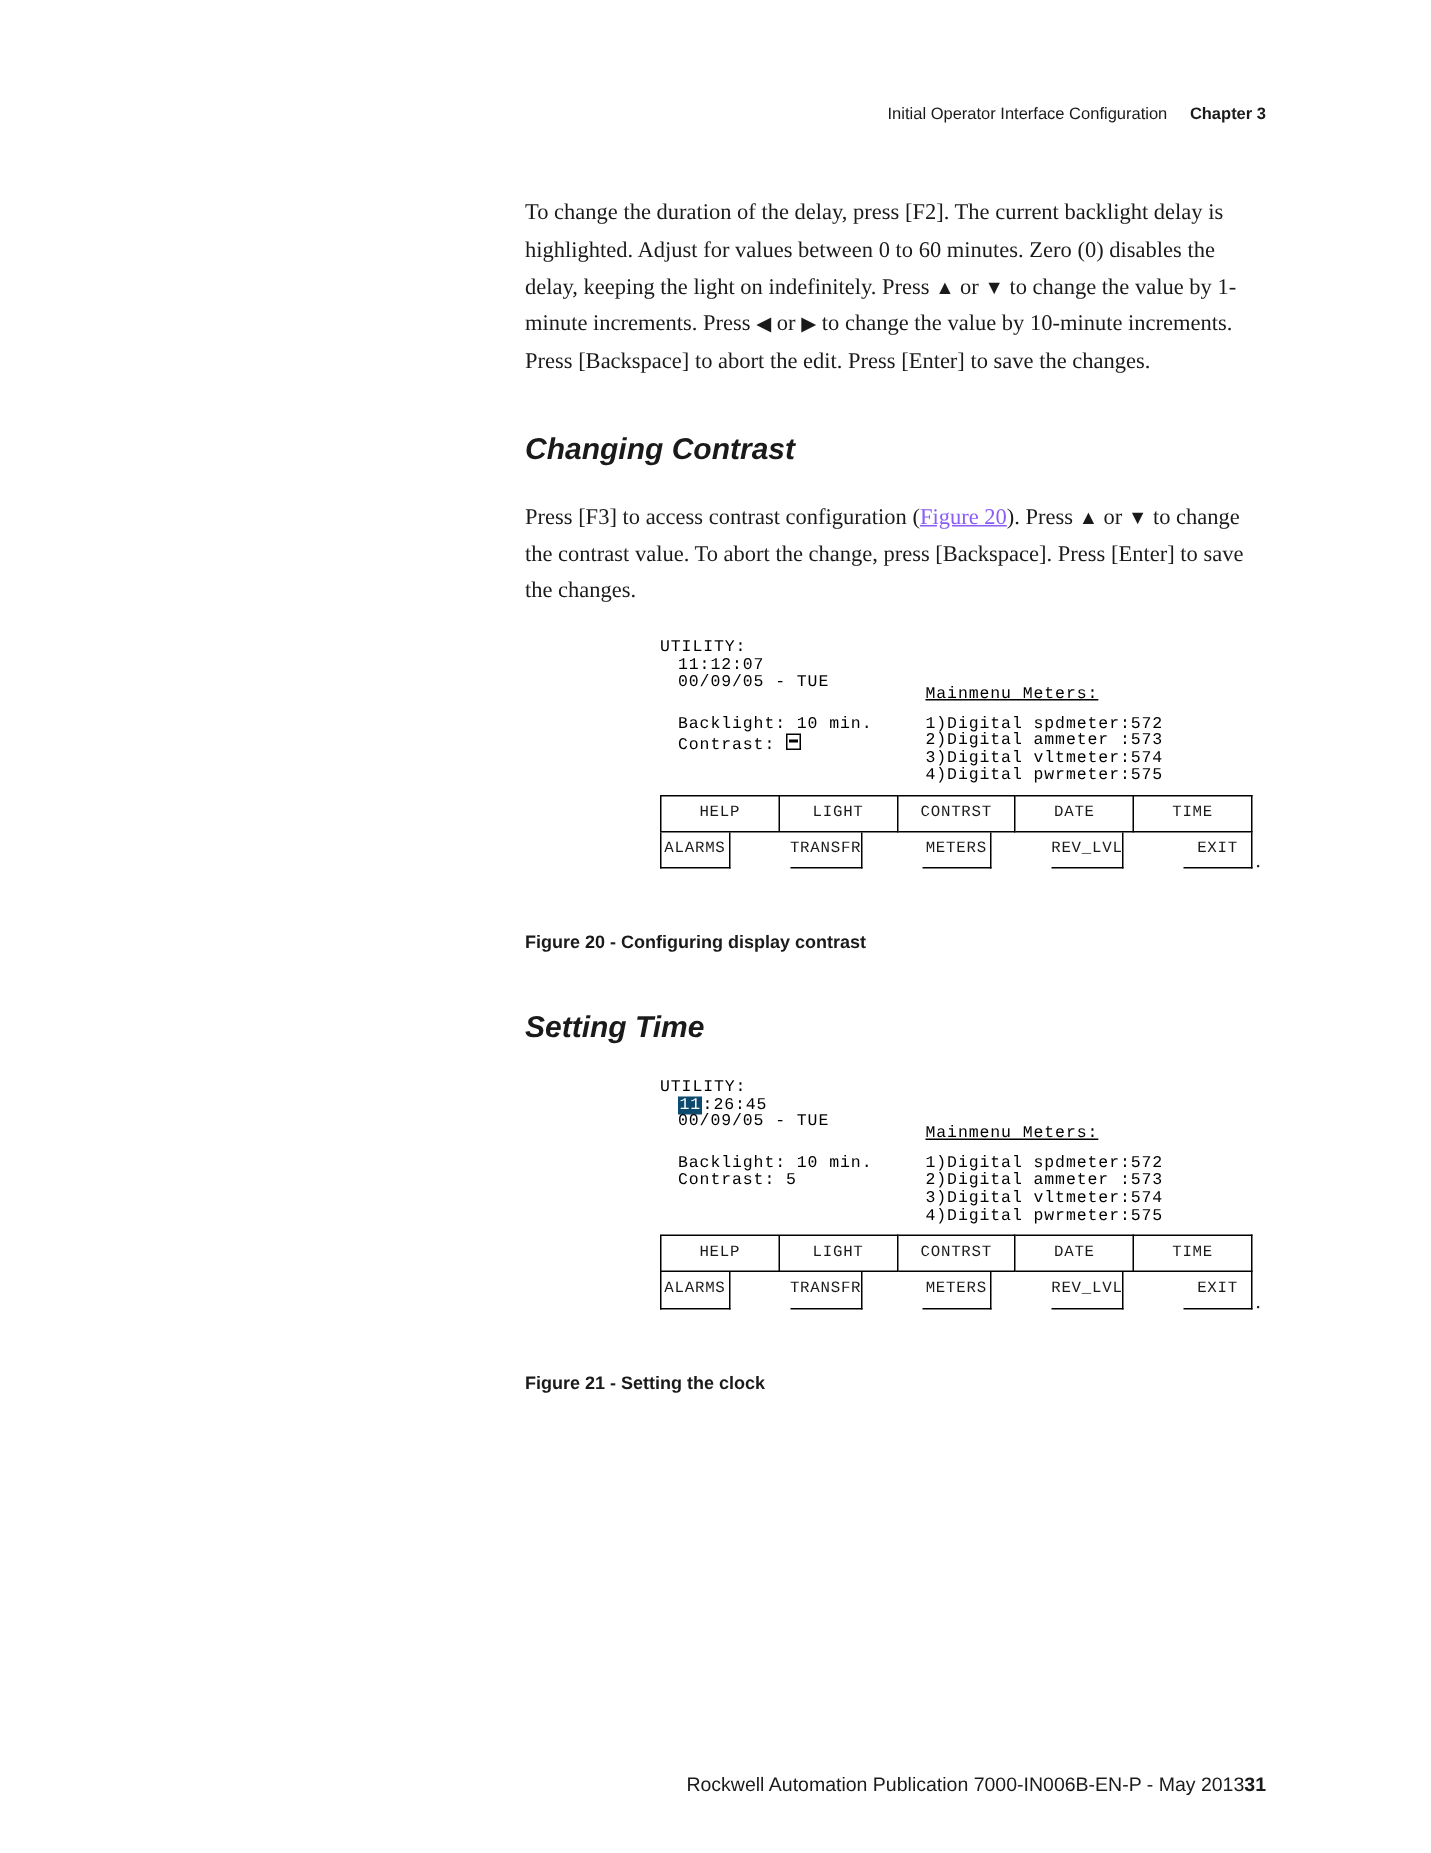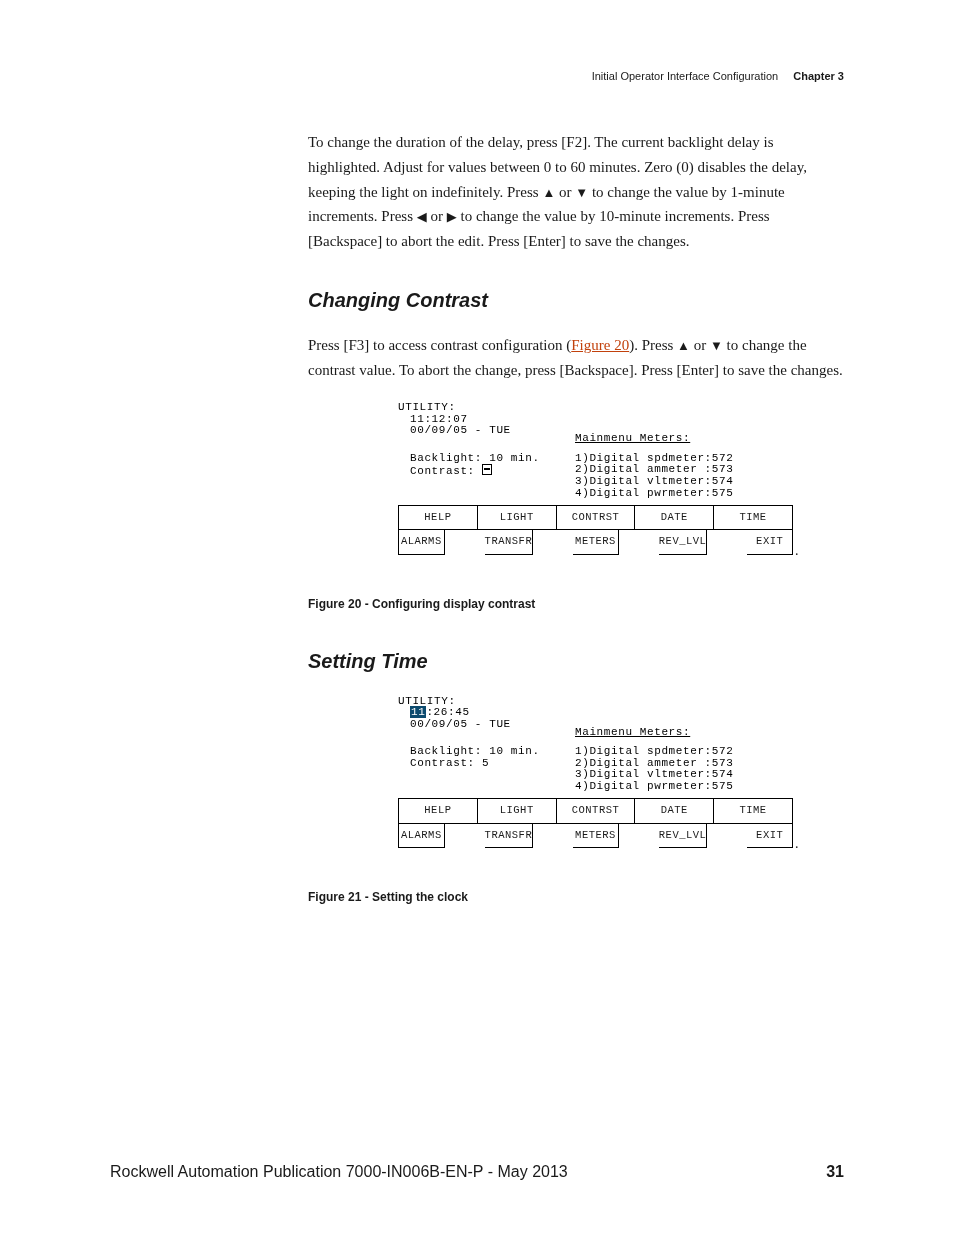--- a/index.html
+++ b/index.html
@@ -7,21 +7,21 @@
       background: #fff;
       margin: 0;
       padding: 0;
       color: #1a1a1a;
     }
     .page {
       width: 954px;
       height: 1235px;
       position: relative;
       box-sizing: border-box;
-      padding: 70px 110px 40px 68px;
+      padding: 70px 110px 40px 110px;
     }
     .hdr {
       position: absolute;
       top: 70px;
       right: 110px;
       font-family: Arial, Helvetica, sans-serif;
       font-size: 11px;
     }
     .hdr .bold { font-weight: 700; margin-left: 12px; }
     .content {
@@ -31,21 +31,21 @@
       line-height: 1.65;
     }
     .para { margin: 0 0 20px 0; }
     h2.sect {
       font-family: Arial, Helvetica, sans-serif;
       font-weight: 700;
       font-size: 20px;
       margin: 30px 0 16px 0;
       font-style: italic;
     }
-    .lnk { color: #c2410c; text-decoration: underline; }
+    .lnk { color: #8b5cf6; text-decoration: underline; }
     .tri { display:inline-block; font-size: 13px; vertical-align: 0px; }
     .figcap {
       font-family: Arial, Helvetica, sans-serif;
       font-weight: 700;
       font-size: 12px;
       margin: 40px 0 18px 0;
     }
     .screen-wrap { margin: 18px 0 0 90px; }
     .screen {
       font-family: "Courier New", monospace;
@@ -65,27 +65,27 @@
       letter-spacing: .5px;
       text-align:center;
       padding: 3px 0;
       box-sizing: border-box;
     }
     .btn + .btn { border-left: none; }
     .btnrow2 .btn { border-top: none; }
     .period { font-family: Georgia, serif; font-size: 14px; margin-left: 2px; align-self:flex-end; line-height: 8px;}
     .footer {
       position:absolute;
-      bottom: 54px;
+      bottom: 38px;
       left: 0; right: 0;
       padding: 0 110px;
       display:flex;
-      justify-content: space-between;
-      font-family: Arial, Helvetica, sans-serif;
-      font-size: 16px;
+      justify-content: flex-end;
+      font-family: Arial, Helvetica, sans-serif;
+      font-size: 13px;
     }
     .footer .pg { font-weight:700; }
     .scrbody { margin-left: 12px; }
     .cursor { display:inline-block; width:8px; height:9px; border:1px solid #000; position:relative; vertical-align:-1px;}
     .cursor::after{content:"";position:absolute;left:1px;right:1px;top:3px;height:2px;background:#000;}
     .invsel { background:#0c4a6e; color:#fff; padding:0 1px; }
   </style>
 </head>
 <body>
 

